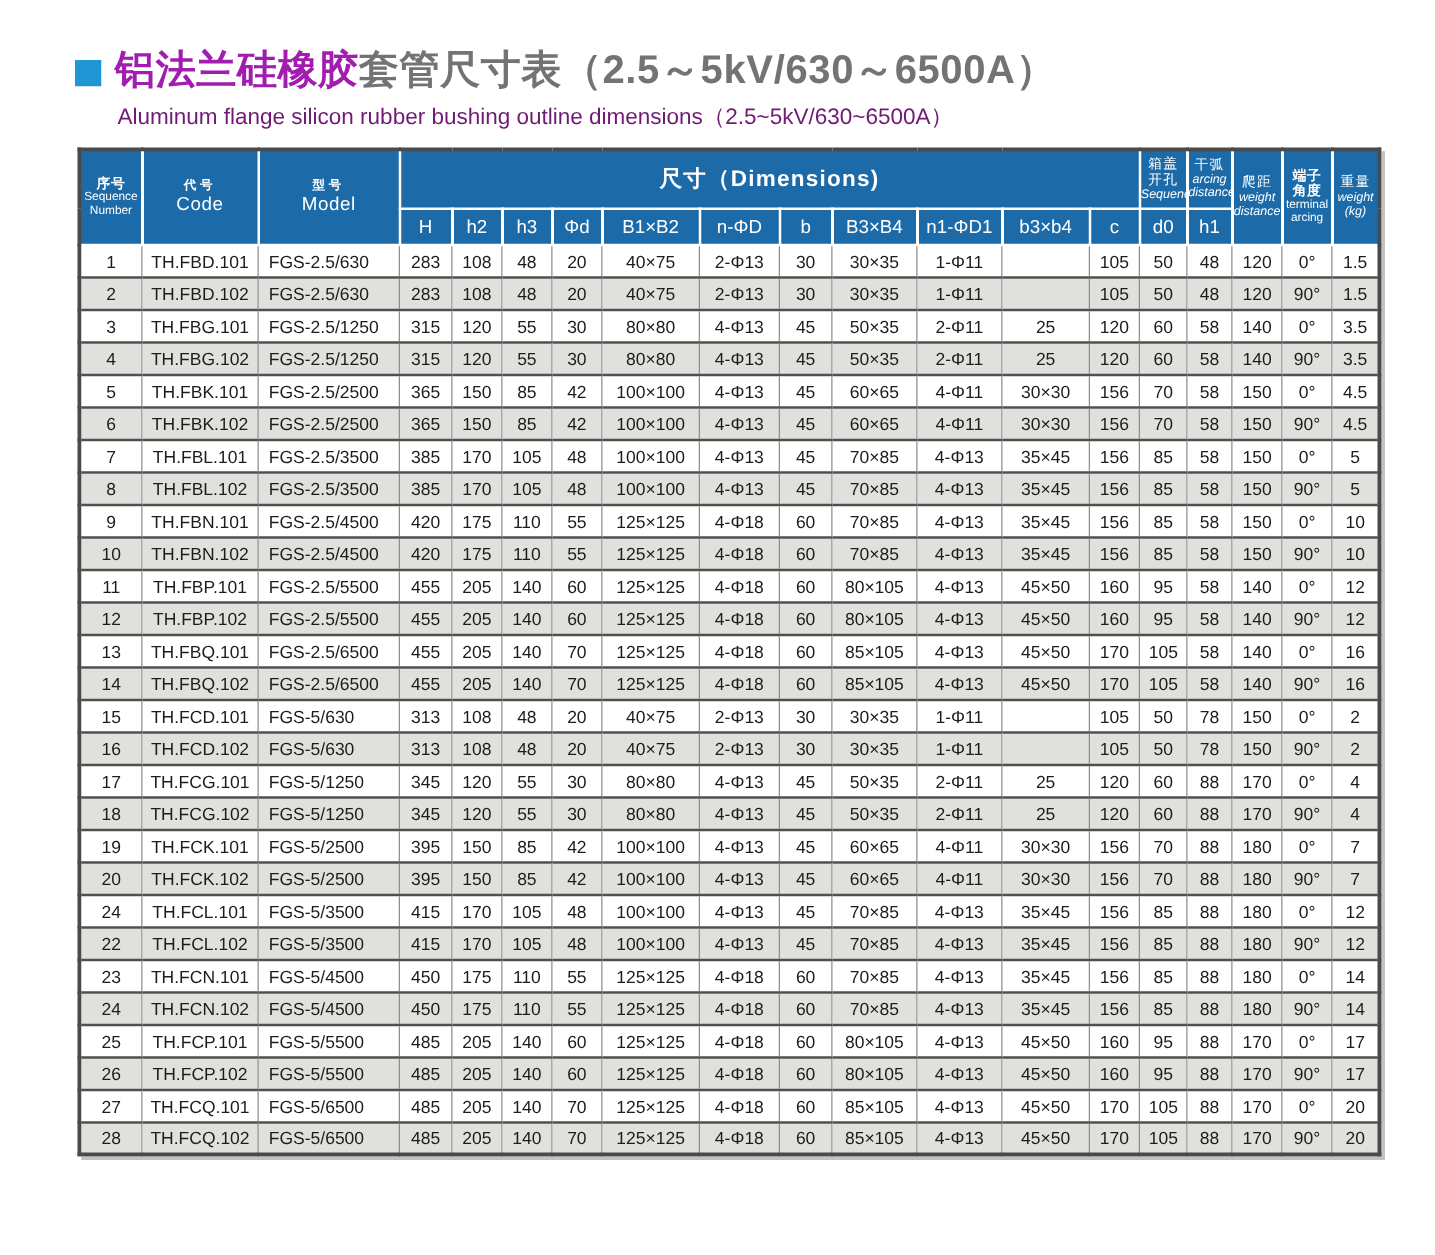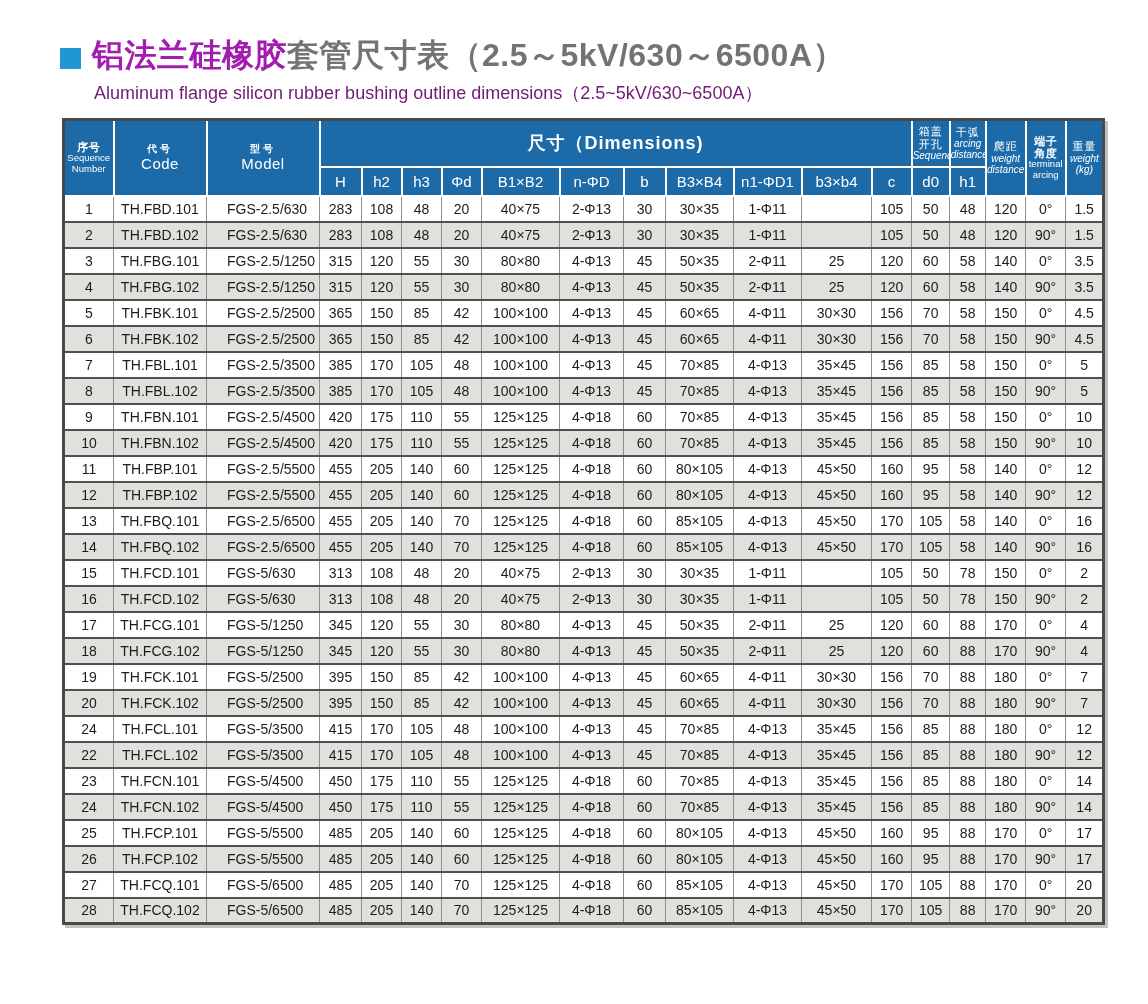--- a/index.html
+++ b/index.html
@@ -47,21 +47,21 @@
 
   tbody td {
     height: 26px;
     border-left: 1px solid #8e8e8e; border-right: 1px solid #8e8e8e;
     border-top: 2px solid #4f4f4f; border-bottom: 2px solid #4f4f4f;
     text-align: center; vertical-align: middle;
     font-size: 14px; color: #1c1c1c;
     white-space: nowrap; overflow: hidden;
   }
   tbody tr:nth-child(even) { background: #e0e0dc; }
-  tbody td.al { text-align: left; padding-left: 20px; margin-top: 22px; }
+  tbody td.al { text-align: left; padding-left: 8px; margin-top: 22px; }
 </style>
 </head>
 <body>
 
 <div class="page">
 
   <div class="title-block">
     <div class="title-row">
       <span class="bullet"></span>
       <h1><span class="t-blue">铝法兰硅橡胶</span><span class="t-black">套管尺寸表（2.5～5kV/630～6500A）</span></h1>

